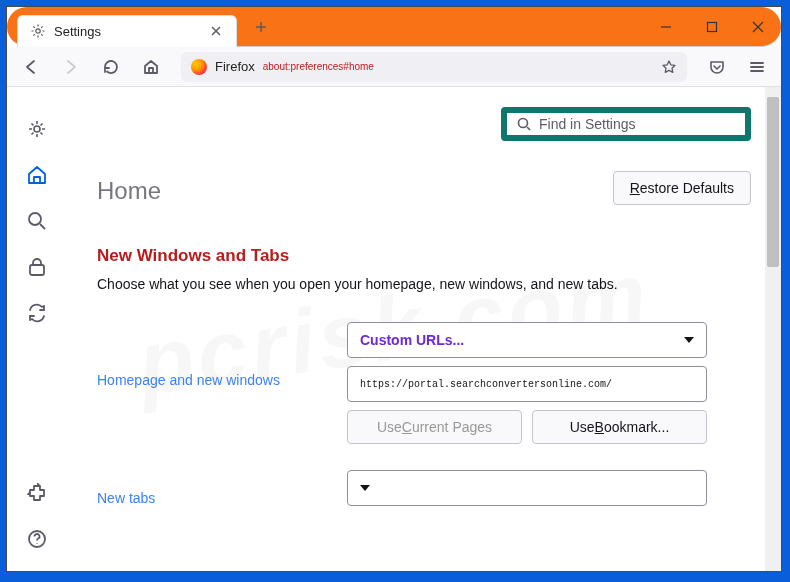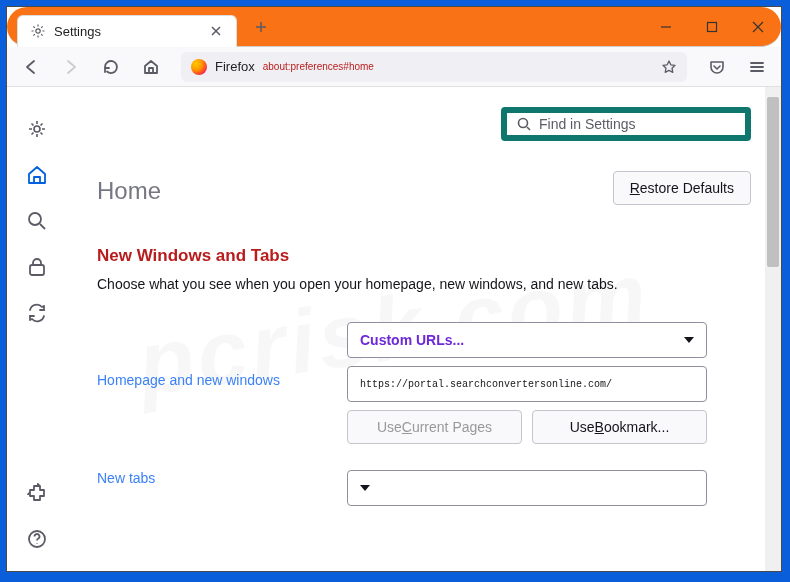--- a/index.html
+++ b/index.html
@@ -39,21 +39,21 @@
   
   .header-row { display: flex; justify-content: space-between; align-items: flex-end; margin-bottom: 41px; }
   .heading { font-size: 24px; font-weight: 400; color: #777782; }
   .btn { height: 34px; padding: 0 16px; border: 1px solid #c4c4cc; background: #f9f9fb; border-radius: 4px; font-size: 14px; color: #15141a; display: inline-flex; align-items: center; cursor: pointer; }
   .btn.disabled { color: #999; }
   .under { text-decoration: underline; }
   
   .subheading { font-size: 17px; font-weight: 600; color: #b91c1c; margin-bottom: 10px; }
   .desc { font-size: 14px; color: #15141a; margin-bottom: 30px; }
   
-  .form-row { display: flex; align-items: flex-start; margin-bottom: 10px; }
+  .form-row { display: flex; align-items: flex-end; margin-bottom: 10px; }
   .form-label { width: 250px; font-size: 14px; color: #3b82f6; }
   .form-controls { flex: 1; display: flex; flex-direction: column; gap: 8px; max-width: 360px; }
   .select-box { height: 36px; border: 1px solid #8f8f9d; border-radius: 4px; display: flex; align-items: center; justify-content: space-between; padding: 0 12px; font-size: 14px; font-weight: 600; color: #6d28d9; cursor: pointer; background: #fff; }
   .textinput { height: 36px; border: 1px solid #8f8f9d; border-radius: 4px; padding: 0 12px; font-size: 10px; color: #15141a; width: 100%; outline: none; font-family: Liberation Mono, monospace; }
   .btn-row { display: flex; gap: 10px; }
   .btn-row .btn { flex: 1; justify-content: center; }
   
   .chevron { width: 0; height: 0; border-left: 5px solid transparent; border-right: 5px solid transparent; border-top: 6px solid #15141a; }
   
   

